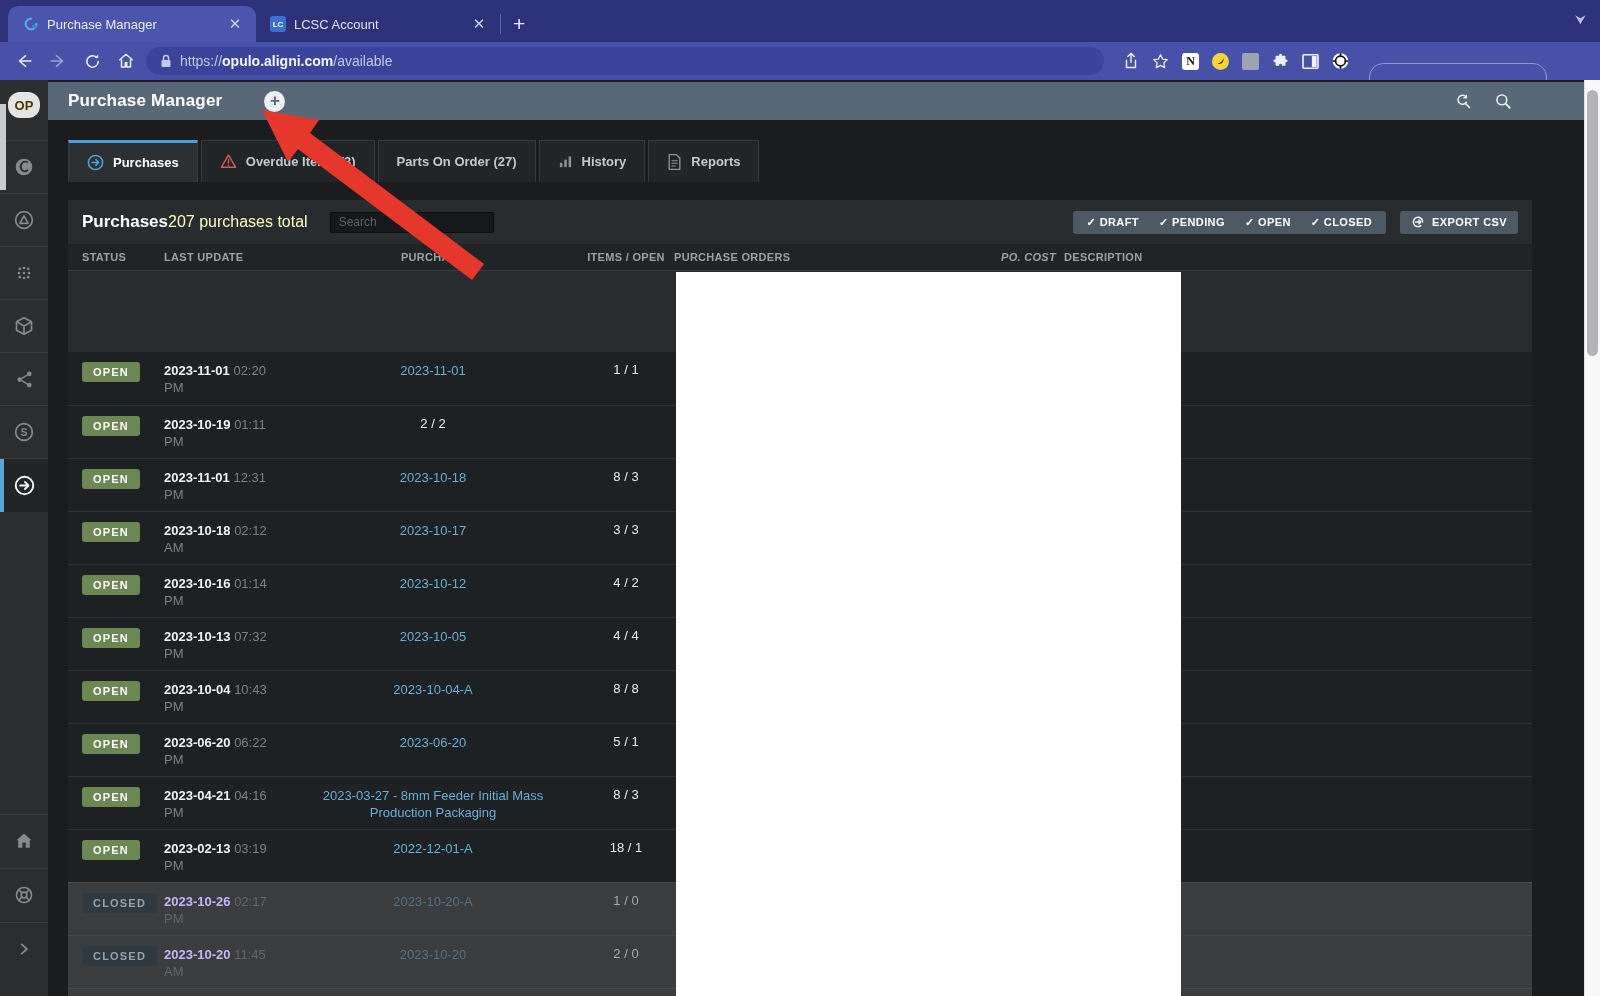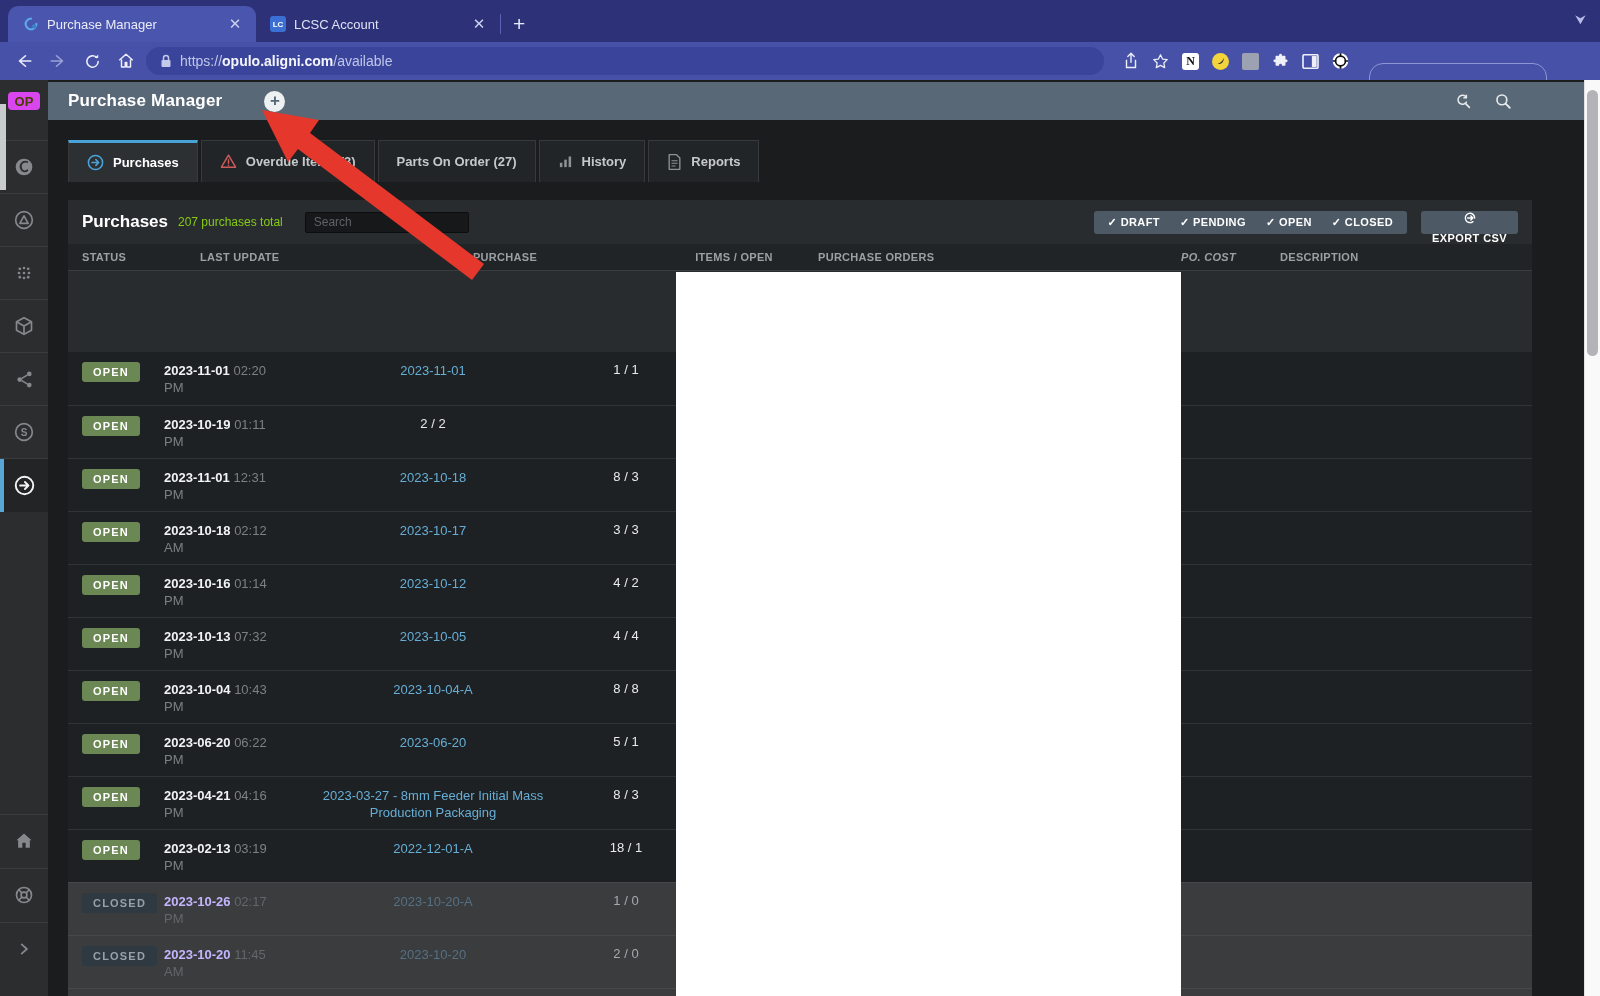--- a/index.html
+++ b/index.html
@@ -38,22 +38,22 @@
   .update-pill { margin-left:14px; border:1px solid #8d95d6; border-radius:14px; height:44px;
     display:flex; align-items:center; gap:8px; padding:0 10px 0 14px; color:#e3e6f8; font-size:13px;margin-top:48px; }
   .pill-dots { color:#dfe3f6; font-size:13px; }
 
   
   .app { position:absolute; left:0; top:80px; width:1600px; height:916px; background:#1a1c1d; }
 
   .side { position:absolute; left:0; top:0; width:48px; height:916px; background:#2b2d2e; }
   .side-item { position:absolute; left:0; width:48px; height:53px; display:flex;
     align-items:center; justify-content:center; color:#85898b; border-top:1px solid #3a3c3e; }
-  .side-logo { position:absolute; left:8px; top:12px; width:32px; height:18px; background:#d946ef;
-    border-radius:4px; color:#4a3b00; font-weight:bold; font-size:13px; display:flex;
+  .side-logo { position:absolute; left:8px; top:12px; width:32px; height:26px; background:#e5e5e5;
+    border-radius:12px; color:#4a3b00; font-weight:bold; font-size:13px; display:flex;
     align-items:center; justify-content:center; border:none; }
   .side-item.active { background:#222425; color:#f2f4f5; }
   .side-item.active::before { content:""; position:absolute; left:0; top:0; width:4px; height:100%;
     background:#58a6d6; }
   .edge-sliver { position:absolute; left:0; top:24px; width:6px; height:86px; background:#c9cccd; z-index:6; }
 
   .appheader { position:absolute; left:48px; top:2px; width:1536px; height:38px; background:#596877;
     display:flex; align-items:center; padding:0 20px; }
   .apptitle { color:#fff; font-size:17px; font-weight:bold; letter-spacing:.2px; }
   .plus-btn { margin-left:42px; width:21px; height:21px; border-radius:50%; background:#eef1f2;
@@ -64,35 +64,35 @@
   .navtabs { position:absolute; left:68px; top:60px; height:42px; display:flex; gap:3px; }
   .ntab { height:42px; display:flex; align-items:center; gap:9px; padding:0 18px;
     background:#222527; border:1px solid #37393b; border-bottom:none; color:#c6c9cb;
     font-size:13px; font-weight:bold; }
   .ntab.active { background:#2d3032; border-top:3px solid #4aa3d8; color:#fff; padding-top:0; }
 
   
   .panel { position:absolute; left:68px; top:120px; width:1464px; height:796px; background:#292c2e; }
   .panel-head { height:44px; display:flex; align-items:center; padding:0 14px; }
   .panel-title { color:#fff; font-size:17px; font-weight:bold; }
-  .panel-sub { color:#84cc16; font-size:12px; margin-left:10px; }
+  .panel-sub { color:#fef9c3; font-size:16px; }
   .search-input { margin-left:22px; width:164px; height:21px; background:#161819;
     border:1px solid #0c0d0e; border-radius:2px; color:#f97316; font-size:12px; padding:0 8px; }
   .search-input::placeholder { color:#5e6265; }
   .filters { margin-left:auto; display:flex; background:#4d5a66; border-radius:3px; height:23px;
     align-items:center; padding:0 4px; }
   .filter-item { color:#fff; font-size:11px; font-weight:bold; letter-spacing:.4px; padding:0 10px; }
   .filter-item::before { content:"\2713\00a0"; }
   .export-btn { margin-left:14px; height:23px; background:#4d5a66; border-radius:3px; color:#fff;
     font-size:11px; font-weight:bold; letter-spacing:.4px; display:flex; align-items:center;
-    gap:7px; padding:0 11px;flex-direction:column; }
+    gap:7px; padding:0 11px; }
 
   .grid { display:grid; grid-template-columns:82px 124px 290px 96px 290px 100px 1fr; padding-left:14px; }
   .thead { height:27px; align-items:center; background:#212426; border-bottom:1px solid #3a3d3f;
-    color:#9aa0a3; font-size:11px; font-weight:bold; letter-spacing:.3px;gap:36px; }
+    color:#9aa0a3; font-size:11px; font-weight:bold; letter-spacing:.3px; }
   .th { white-space:nowrap; }
   .th.c { text-align:center; } .th.r { text-align:right; padding-right:8px;font-style:italic; }
 
   .rows { position:absolute; left:0; top:152px; width:1464px; height:644px; overflow:hidden; }
   .trow { height:53px; background:#1e2123; border-top:1px solid #313437; padding-top:10px;
     font-size:13px; color:#e8eaeb; }
   .trow:first-child { border-top:none; }
   .trow.closed { background:#3a3c3e; border-top-color:#464849; }
   .badge { display:inline-block; border-radius:3px; font-size:11px; font-weight:bold;
     letter-spacing:1.2px; padding:4px 11px; }

